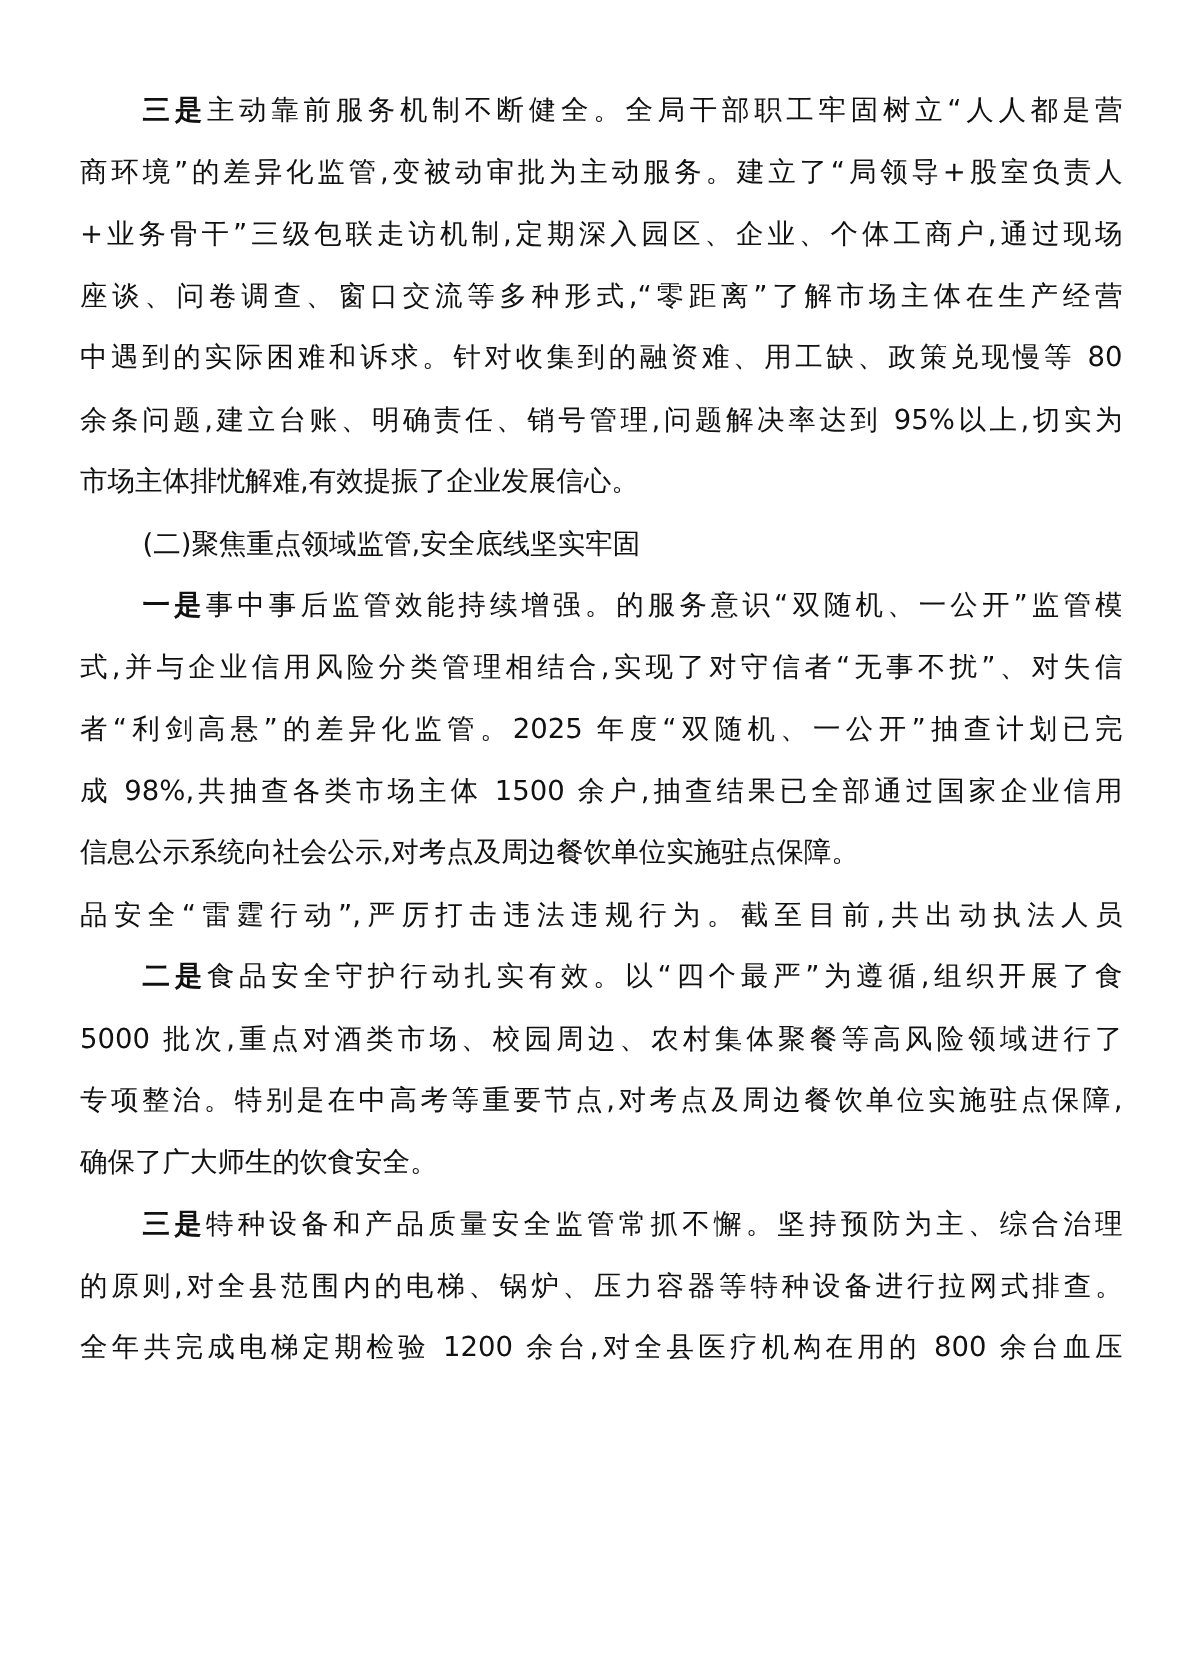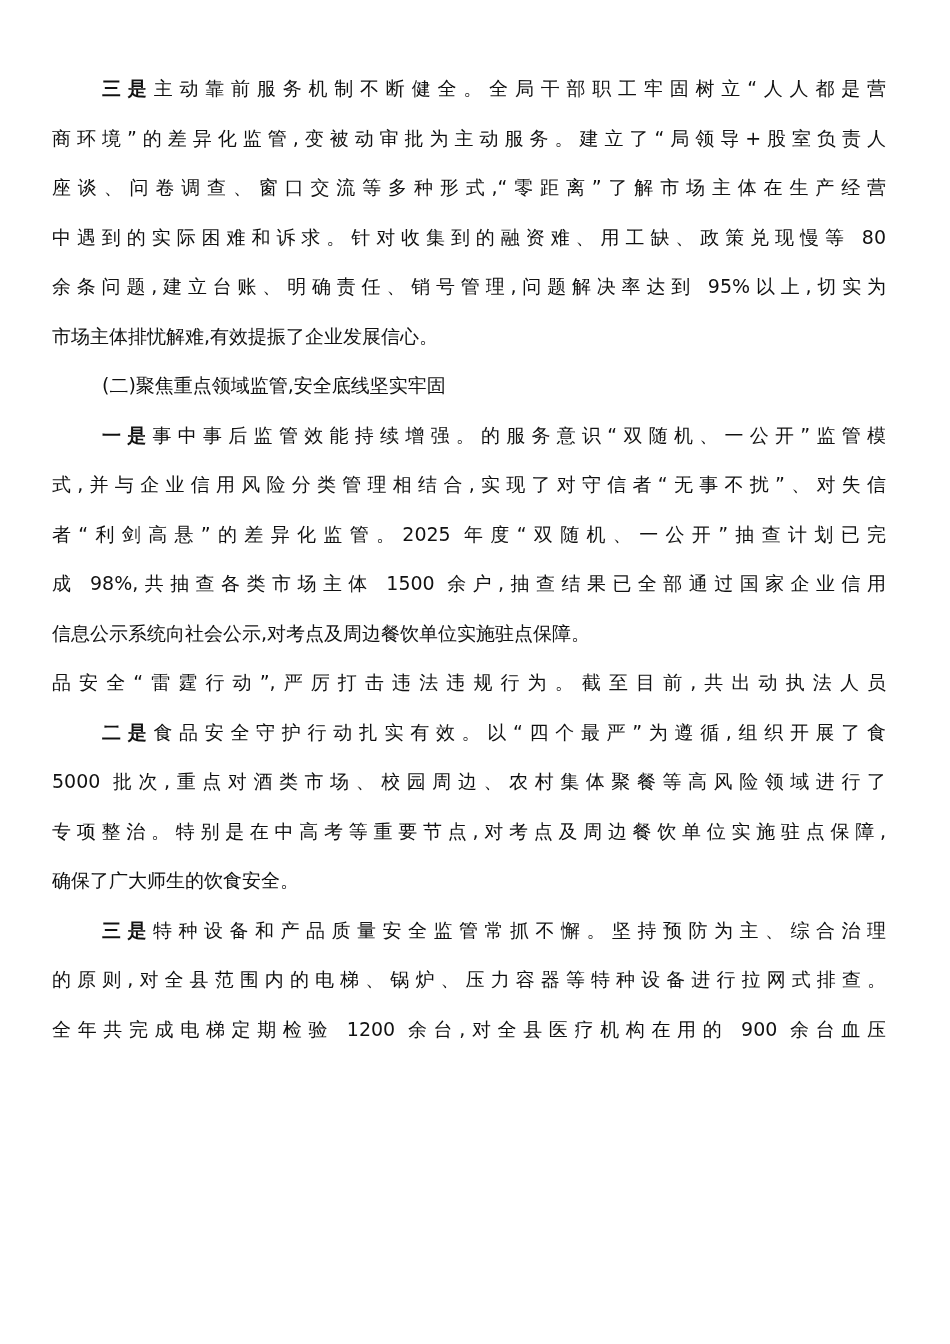--- a/index.html
+++ b/index.html
@@ -1,38 +1,39 @@
 <!DOCTYPE html>
 <html><head>
 <meta charset="utf-8">
 <style>
   html, body { margin: 0; padding: 0; background: #ffffff; }
   body { width: 950px; height: 1344px; position: relative; overflow: hidden; }
   .page {
-    position: absolute; left: 52px; top: 64px; width: 834px;
+    position: absolute; left: 64px; top: 64px; width: 834px;
     font-family: "DejaVu Sans", "Liberation Sans", sans-serif;
-    font-size: 19px; color: #111111;
+    font-size: 22px; color: #111111;
   }
   .line {
     display: block; height: 49.5px; line-height: 49.5px;
     white-space: nowrap; text-align: justify; text-align-last: justify;
     letter-spacing: 0px;
   }
   .line.last { text-align-last: left; }
   .line.indent { padding-left: 50px; }
   .lead { font-weight: bold; }
 </style>
 </head>
 <body>
 
 <div class="page">
 
   <div>
     <span class="line indent"><span class="lead">三是</span><span>主动靠前服务机制不断健全。全局干部职工牢固树立“人人都是营</span></span>
     <span class="line">商环境”的差异化监管,变被动审批为主动服务。建立了“局领导+股室负责人</span>
+    <span class="line">+业务骨干”三级包联走访机制,定期深入园区、企业、个体工商户,通过现场</span>
     <span class="line">座谈、问卷调查、窗口交流等多种形式,“零距离”了解市场主体在生产经营</span>
     <span class="line">中遇到的实际困难和诉求。针对收集到的融资难、用工缺、政策兑现慢等 80</span>
     <span class="line">余条问题,建立台账、明确责任、销号管理,问题解决率达到 95%以上,切实为</span>
     <span class="line last">市场主体排忧解难,有效提振了企业发展信心。</span>
   </div>
 
   <div>
     <span class="line indent last">(二)聚焦重点领域监管,安全底线坚实牢固</span>
   </div>
 
@@ -48,16 +49,16 @@
     <span class="line">品安全“雷霆行动”,严厉打击违法违规行为。截至目前,共出动执法人员</span>
     <span class="line indent"><span class="lead">二是</span><span>食品安全守护行动扎实有效。以“四个最严”为遵循,组织开展了食</span></span>
     <span class="line">5000 批次,重点对酒类市场、校园周边、农村集体聚餐等高风险领域进行了</span>
     <span class="line">专项整治。特别是在中高考等重要节点,对考点及周边餐饮单位实施驻点保障,</span>
     <span class="line last">确保了广大师生的饮食安全。</span>
   </div>
 
   <div>
     <span class="line indent"><span class="lead">三是</span><span>特种设备和产品质量安全监管常抓不懈。坚持预防为主、综合治理</span></span>
     <span class="line">的原则,对全县范围内的电梯、锅炉、压力容器等特种设备进行拉网式排查。</span>
-    <span class="line">全年共完成电梯定期检验 1200 余台,对全县医疗机构在用的 900 余台血压</span>
+    <span class="line">全年共完成电梯定期检验 1200 余台,对全县医疗机构在用的 800 余台血压</span>
   </div>
 
 </div>
 
 </body></html>

